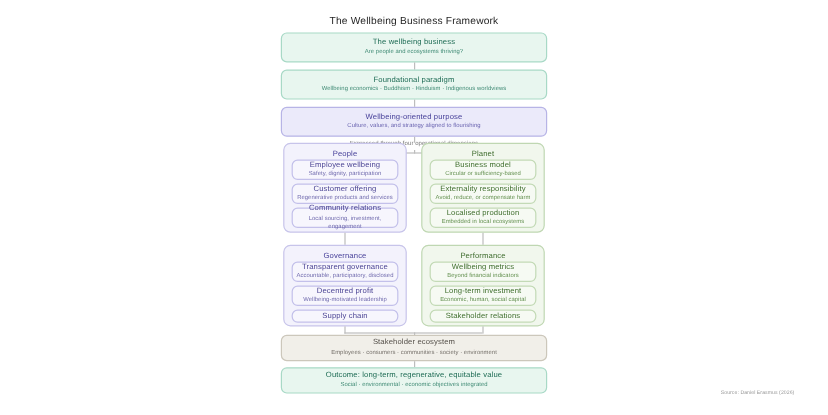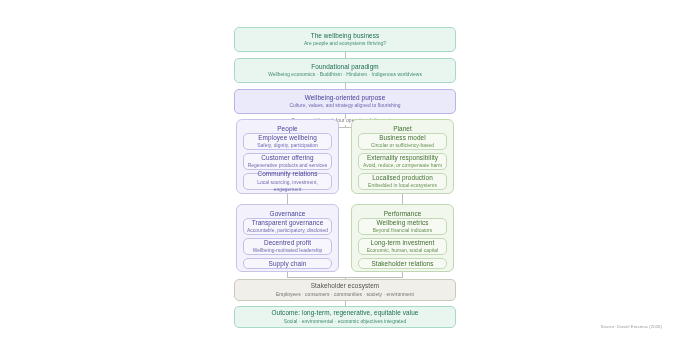--- a/index.html
+++ b/index.html
@@ -145,20 +145,21 @@
     font-size: 4.3px;
     color: #9a9a9a;
     letter-spacing: 0.05px;
   }
 </style>
 </head>
 <body>
 
 <div id="diagram">
 
+  <div class="title">The Wellbeing Business Framework</div>
 
   <div class="box mint" style="left:234px; top:27px; width:222px; height:25px;">
     <div class="b-title">The wellbeing business</div>
     <div class="b-sub">Are people and ecosystems thriving?</div>
   </div>
 
   <div class="vline" style="left:344.5px; top:52px; height:6px;"></div>
 
   <div class="box mint" style="left:234px; top:58px; width:222px; height:25px;">
     <div class="b-title">Foundational paradigm</div>

